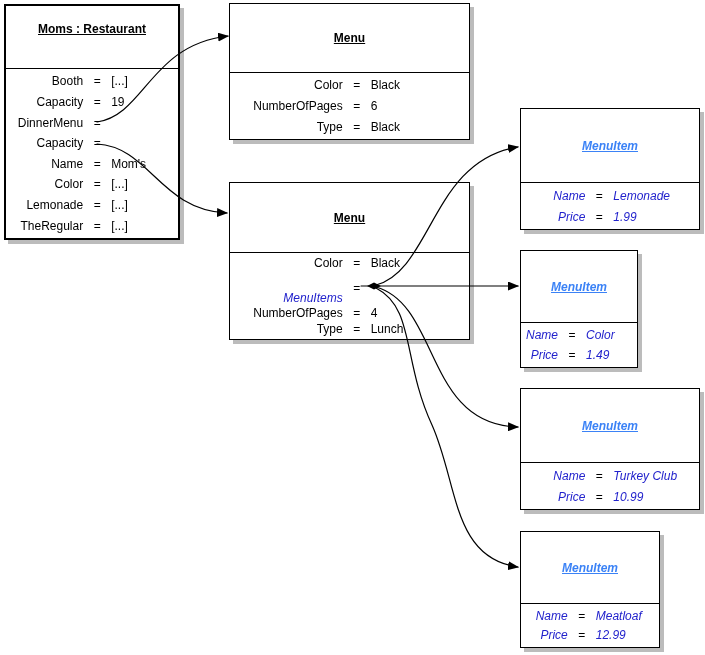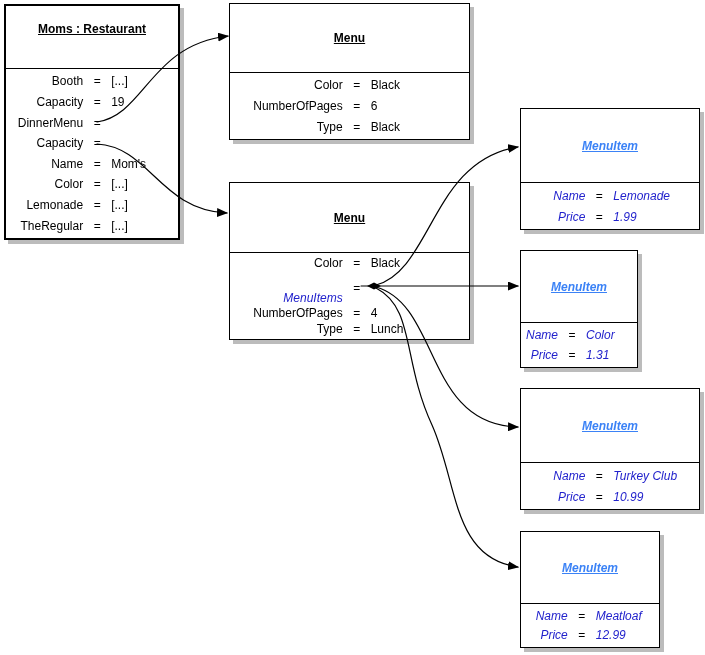--- a/index.html
+++ b/index.html
@@ -169,21 +169,21 @@
       </div>
       <div class="obj-body">
         <div class="obj-row">
       <span class="lbl">Name</span>
       <span class="eq">=</span>
       <span class="val">Color</span>
     </div>
         <div class="obj-row">
       <span class="lbl">Price</span>
       <span class="eq">=</span>
-      <span class="val">1.31</span>
+      <span class="val">1.49</span>
     </div>
       </div>
     </div>
     <div class="obj-box v-item" id="box-menuitem-turkey-club" style="left: 520px; top: 388px; width: 180px; height: 122px; --hh: 74px;">
       <div class="obj-header" style="height: 74px;">
         <span class="obj-title">MenuItem</span>
       </div>
       <div class="obj-body">
         <div class="obj-row">
       <span class="lbl">Name</span>

